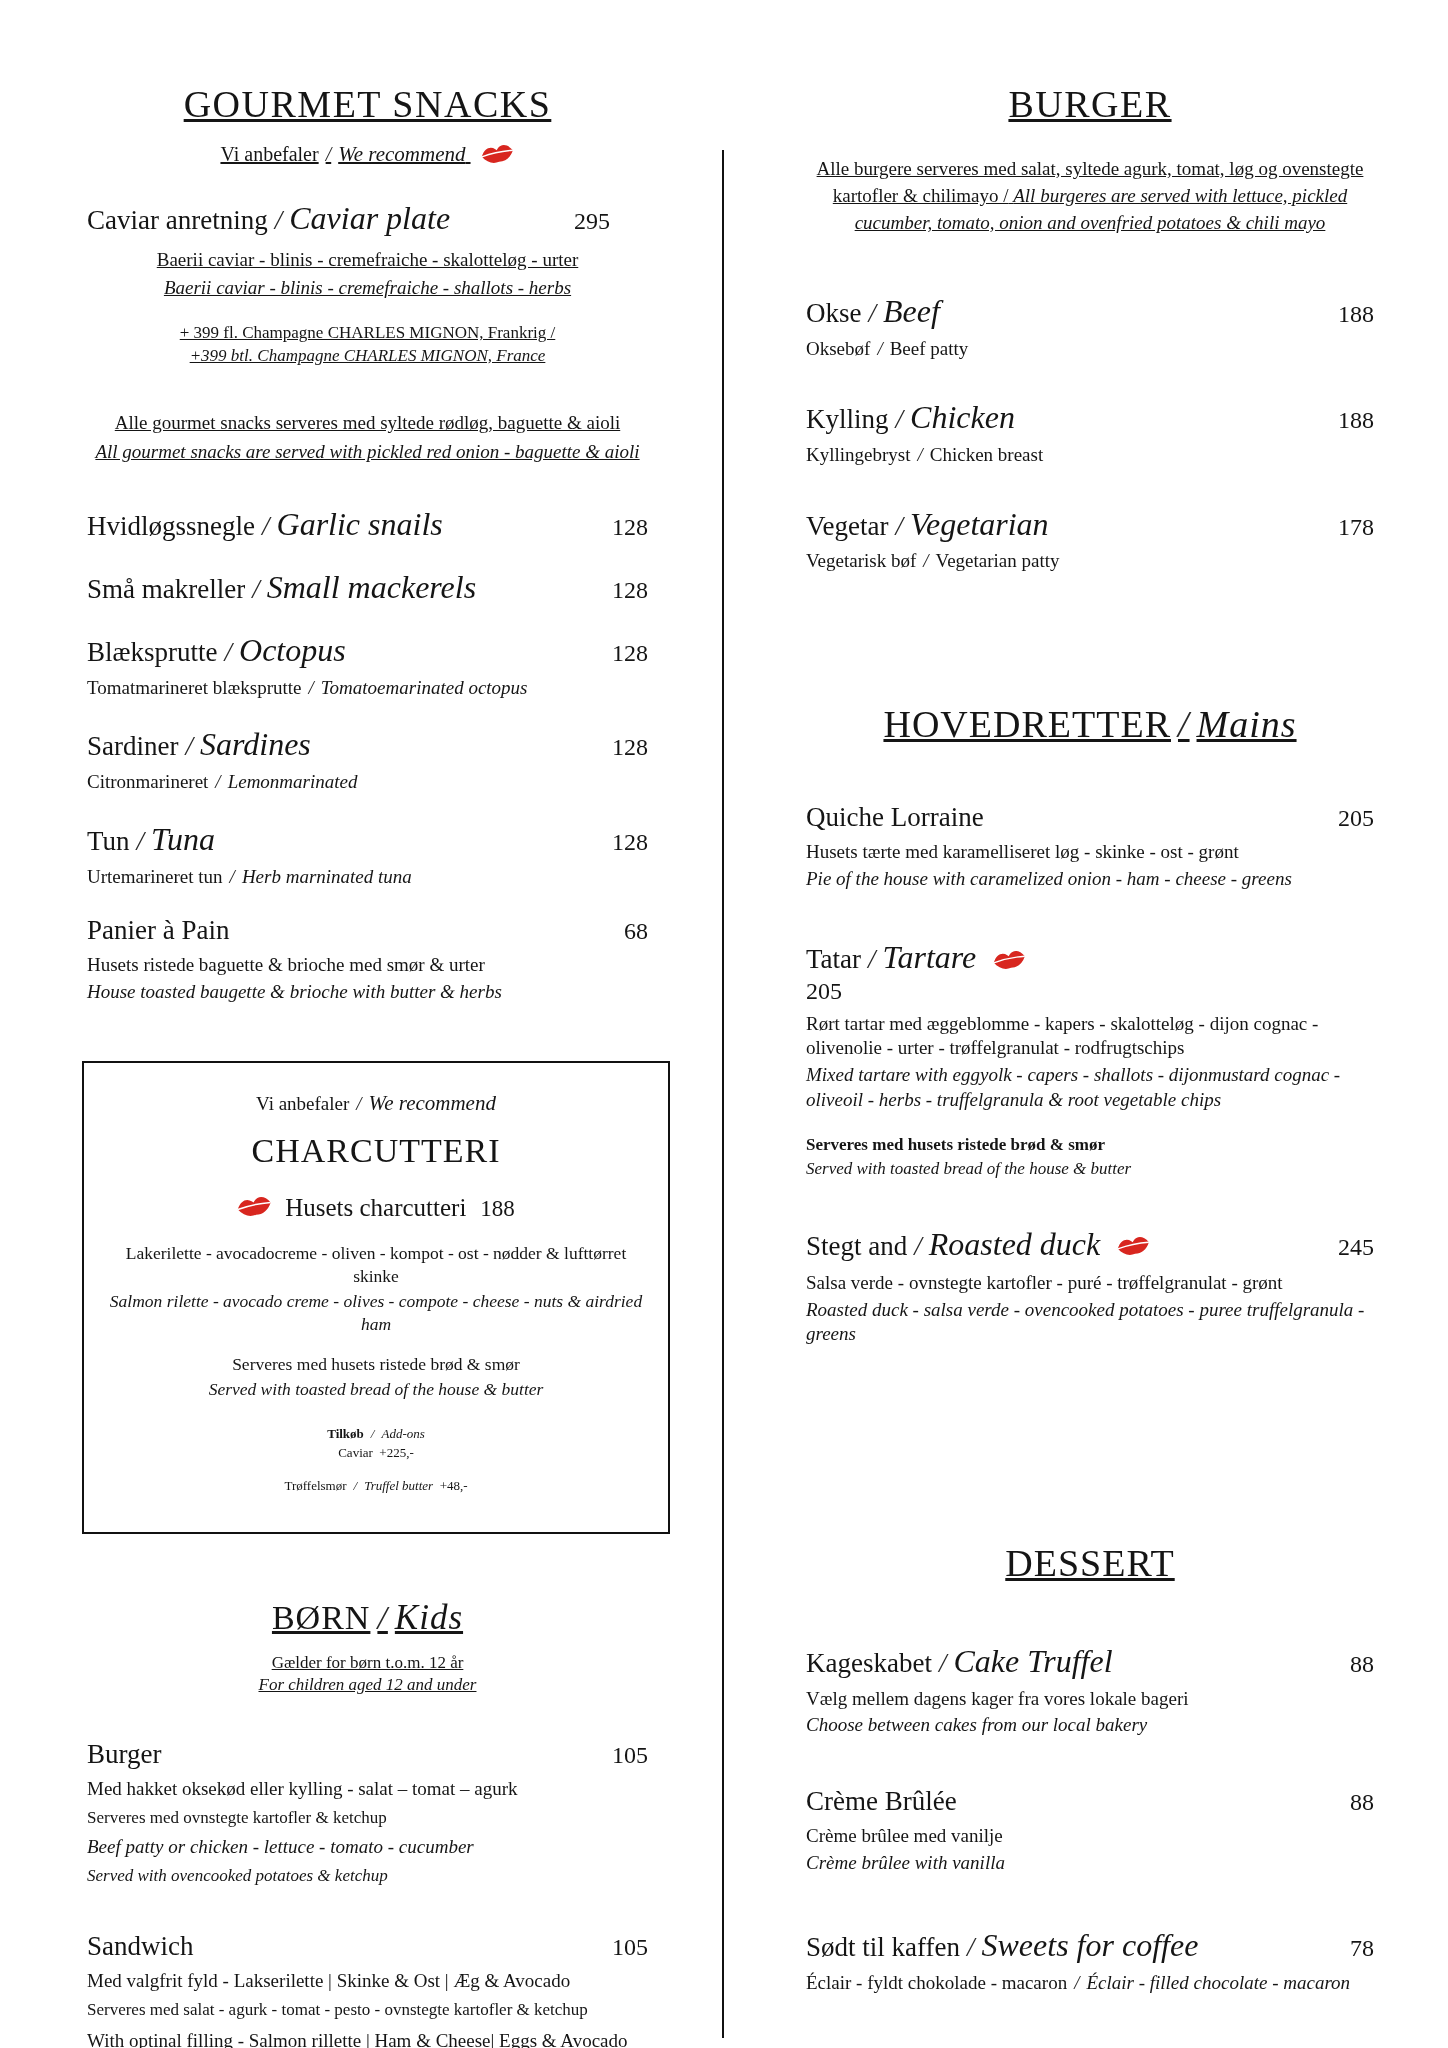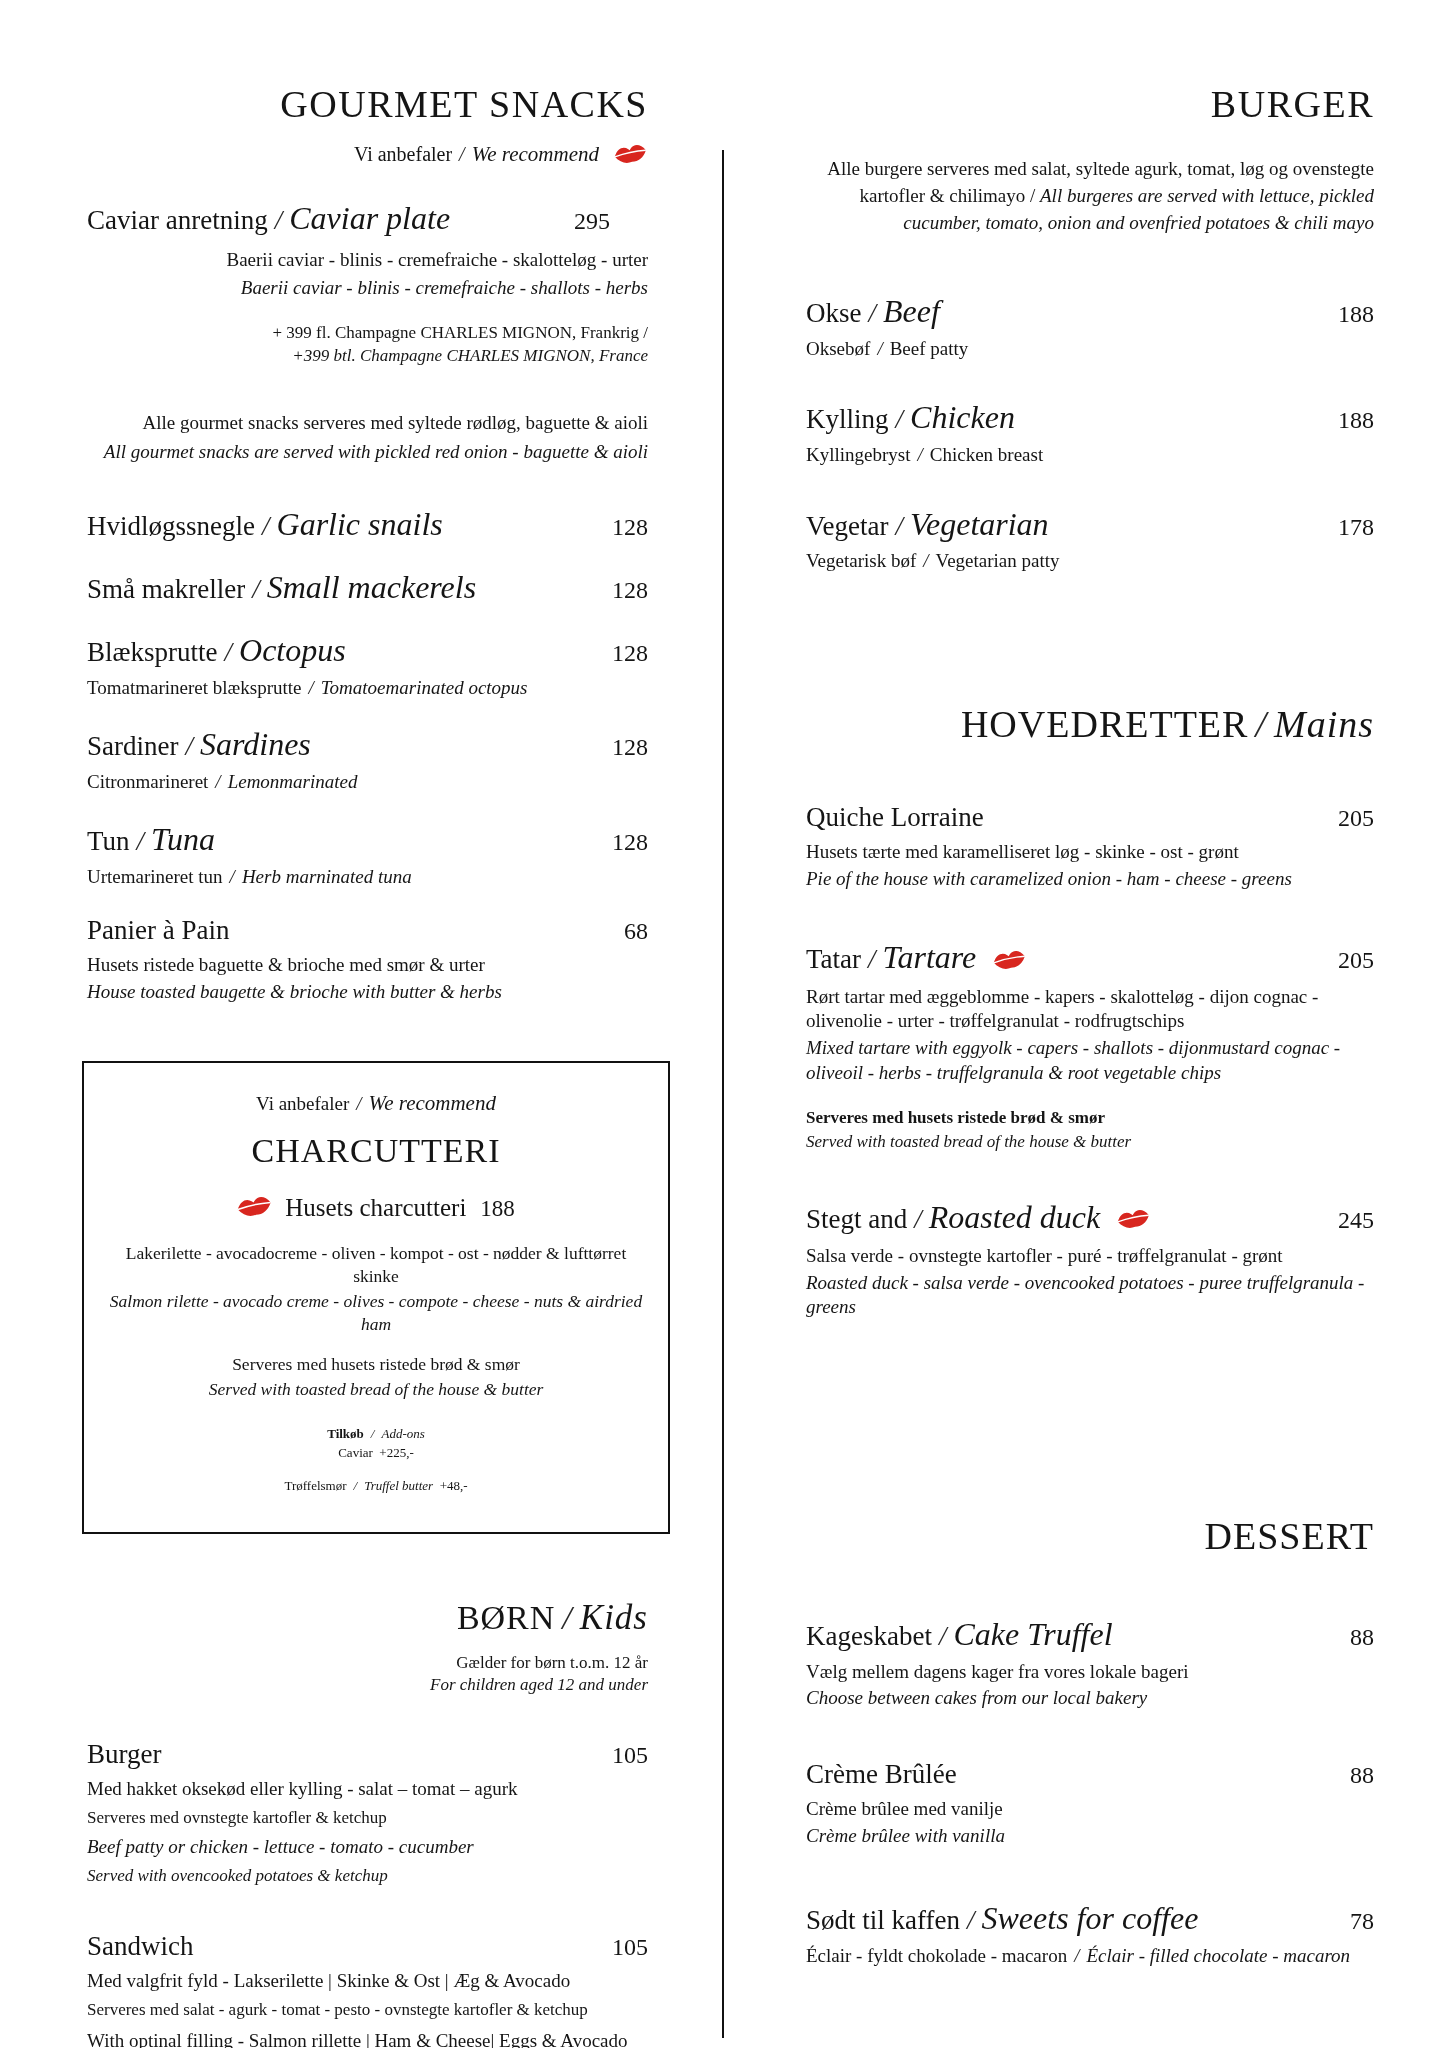--- a/index.html
+++ b/index.html
@@ -3,21 +3,21 @@
 <meta charset="utf-8">
 <style>
   html,body{margin:0;padding:0;background:#ffffff;}
   body{width:1448px;height:2048px;position:relative;overflow:hidden;
        font-family:"Liberation Serif","DejaVu Serif",serif;color:#151515;
        -webkit-font-smoothing:antialiased;}
   .divider{position:absolute;left:722px;top:150px;width:2px;height:1888px;background:#111;}
   .col{position:absolute;top:84px;}
   .col-left{left:87px;width:561px;}
   .col-right{left:806px;width:568px;}
-  .center{text-align:right;}
+  .center{text-align:center;text-decoration:underline;}
   .h-xl{font-size:38px;letter-spacing:1.5px;line-height:1.1;}
   .h-l{font-size:38px;letter-spacing:1px;line-height:1.1;}
   .it{font-style:italic;}
   .slash{font-style:italic;font-weight:normal;color:#2a2a2a;margin:0 7px;}
   .rec-line{font-size:20px;margin-top:16px;}
   .rec-line .it{font-size:21px;}
   .lips{display:inline-block;vertical-align:middle;transform:rotate(-12deg);margin-left:10px;}
   .lips.lead{margin-left:0;margin-right:12px;}
   .item-row{display:flex;justify-content:space-between;align-items:baseline;}
   .item-title{font-size:27px;line-height:1.15;}
@@ -190,21 +190,21 @@
     <span>HOVEDRETTER</span><span class="slash">/</span><span class="it">Mains</span>
   </div>
 
   <div class="item-row" style="margin-top:56px;">
     <div class="item-title">Quiche Lorraine</div>
     <div class="price">205</div>
   </div>
   <div class="desc">Husets tærte med karamelliseret løg - skinke - ost - grønt</div>
   <div class="desc it mt2">Pie of the house with caramelized onion - ham -  cheese - greens</div>
 
-  <div class="item-row" style="margin-top:48px;">
+  <div class="item-row" style="margin-top:48px;flex-direction:column;">
     <div class="item-title">
       <span>Tatar</span><span class="slash">/</span><span class="it">Tartare</span>
       <span class="lips"><svg width="34" height="22" viewBox="0 0 60 36">
             <path d="M2 17 C9 4, 20 1, 28 9 L30 11 L32 9 C40 1, 51 4, 58 17 C51 29, 41 34, 30 32 C19 34, 9 29, 2 17 Z" fill="#d8261f"></path>
             <path d="M2 17 C20 14.5, 40 14.5, 58 17" stroke="#ffffff" stroke-width="2.4" fill="none"></path>
           </svg></span>
     </div>
     <div class="price">205</div>
   </div>
   <div class="desc">Rørt tartar med æggeblomme - kapers - skalotteløg - dijon cognac - olivenolie - urter - trøffelgranulat - rodfrugtschips</div>

